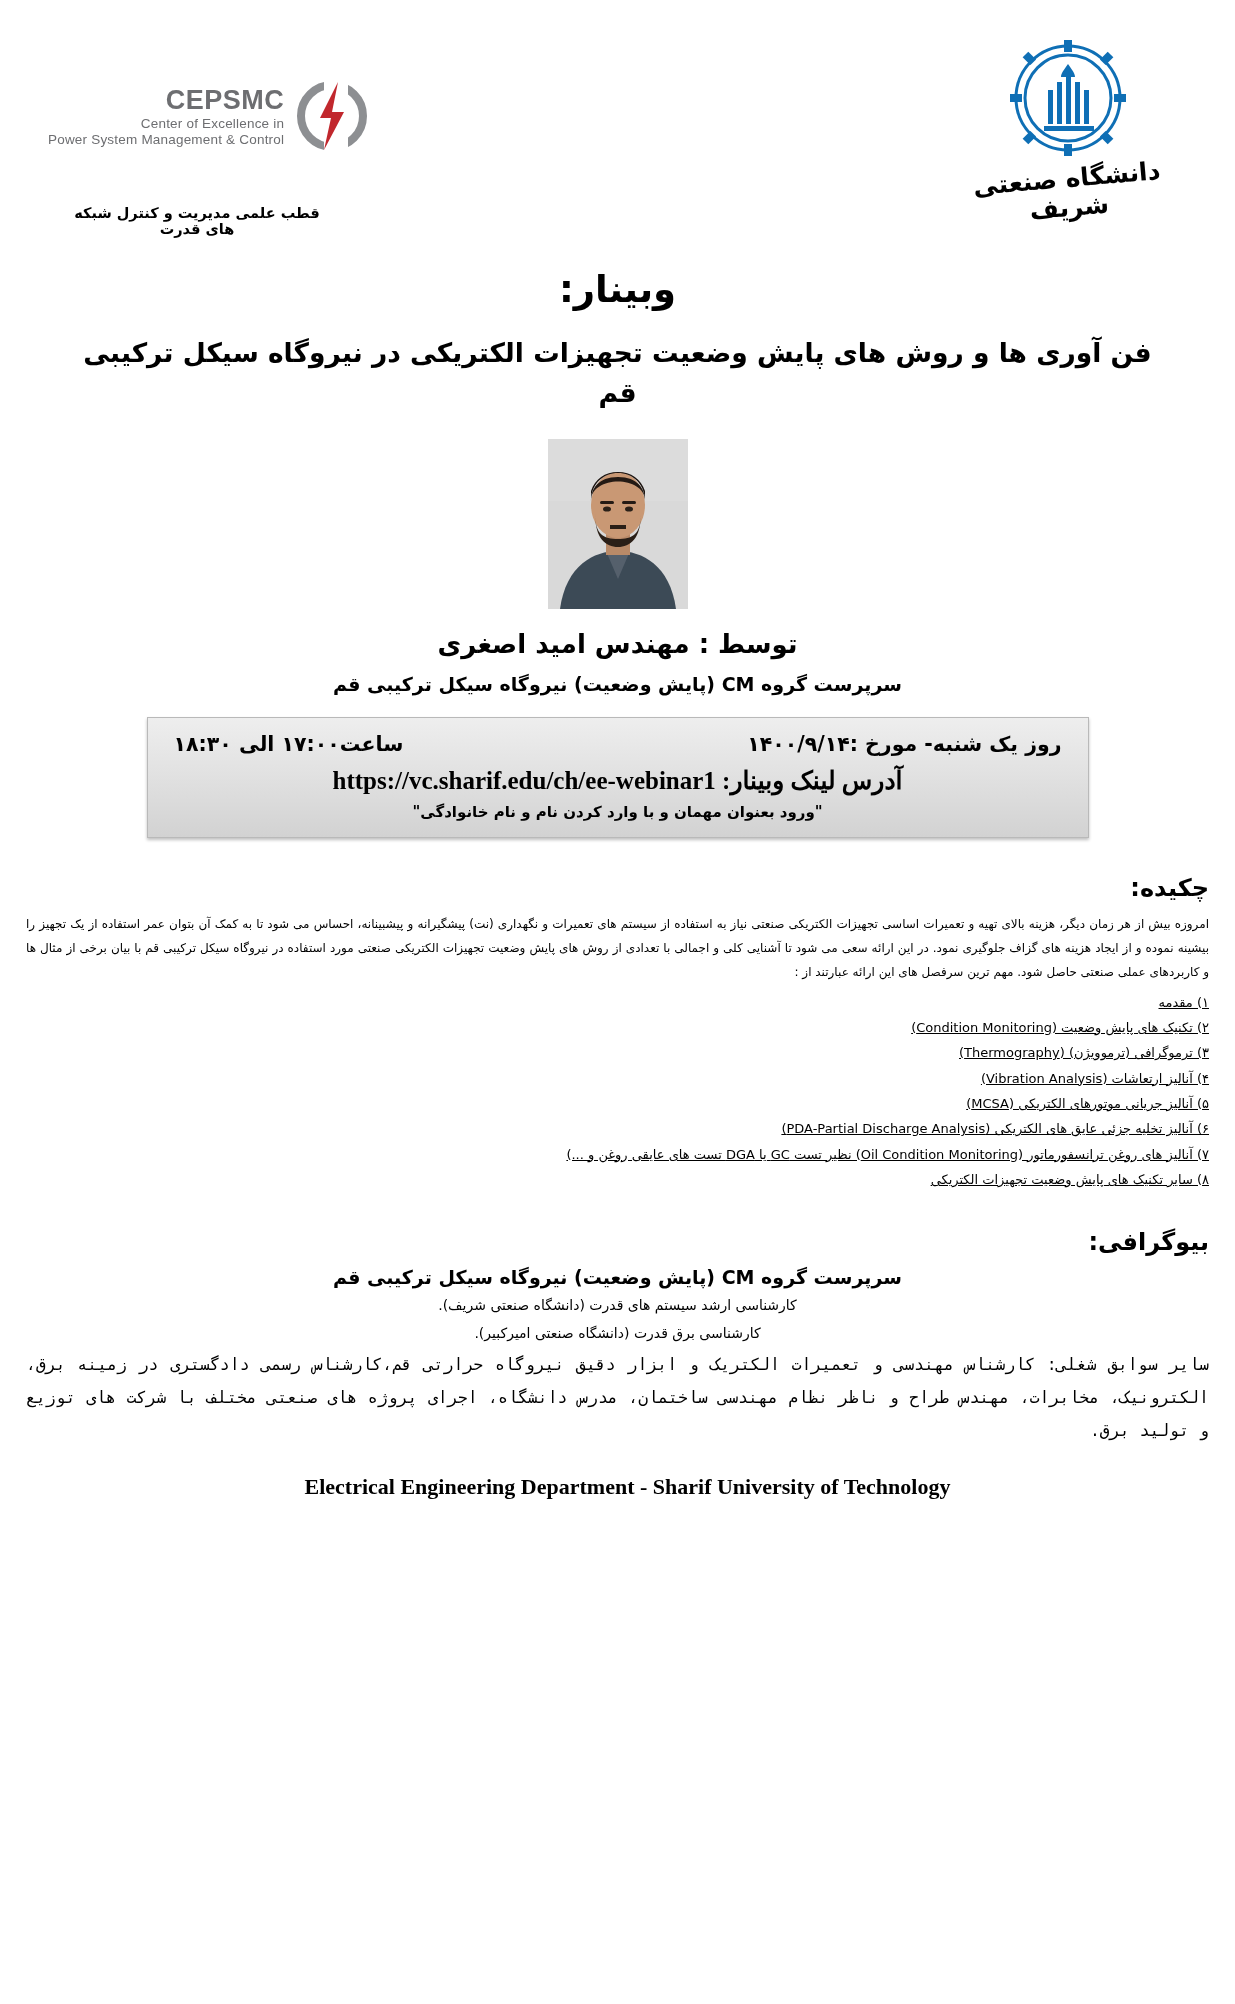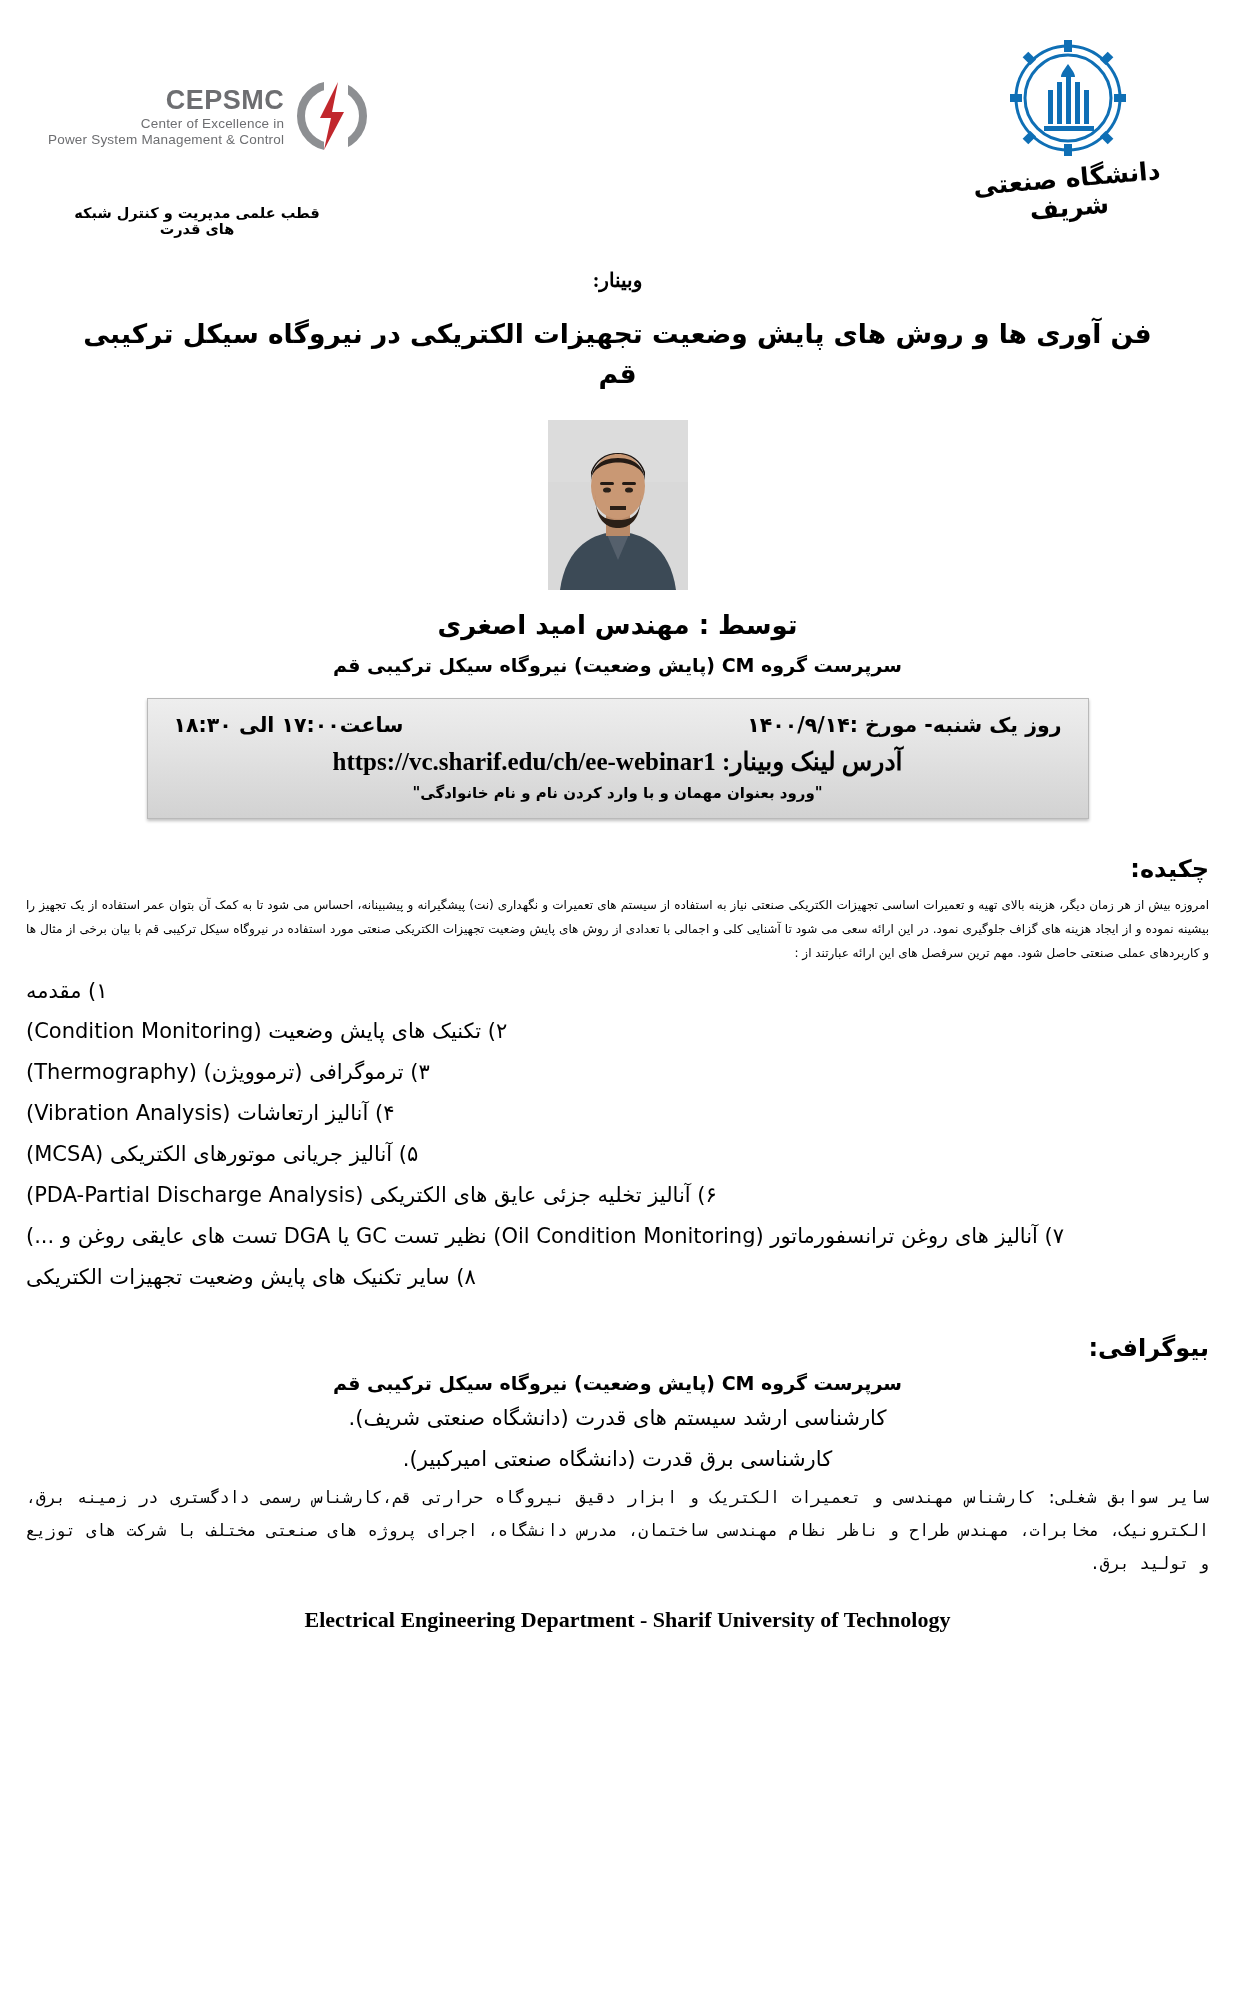--- a/index.html
+++ b/index.html
@@ -78,25 +78,24 @@
     font-family: "DejaVu Sans", sans-serif;
     transform: rotate(-5deg);
   }
 
   
   .title-block {
     text-align: center;
     margin-top: 18px;
   }
   .webinar-word {
-    font-size: 20px;
+    font-size: 37px;
     font-weight: bold;
     direction: rtl;
     margin-bottom: 22px;
-    font-family: Liberation Serif, serif;
   }
   .webinar-title {
     font-size: 26.5px;
     font-weight: bold;
     direction: rtl;
     padding: 0 70px;
     line-height: 1.5;
   }
 
   
@@ -183,34 +182,35 @@
     text-align: justify;
     direction: rtl;
   }
   .topic-list {
     margin: 6px 0 0;
     padding: 0;
     list-style: none;
     direction: rtl;
   }
   .topic-list li {
-    text-align: left;
-    font-size: 21px;
+    text-align: right;
+    font-size: 13px;
     line-height: 1.95;
+    text-decoration: underline;
   }
   .bio-line-bold {
     text-align: center;
     font-size: 19px;
     font-weight: bold;
     direction: rtl;
     margin-bottom: 4px;
   }
   .bio-line {
     text-align: center;
-    font-size: 21px;
+    font-size: 14px;
     line-height: 1.95;
     direction: rtl;
   }
   .bio-justify {
     font-size: 16.5px;
     line-height: 2.0;
     text-align: justify;
     direction: rtl;
     margin-top: 2px;
     font-family: Liberation Mono, monospace;

